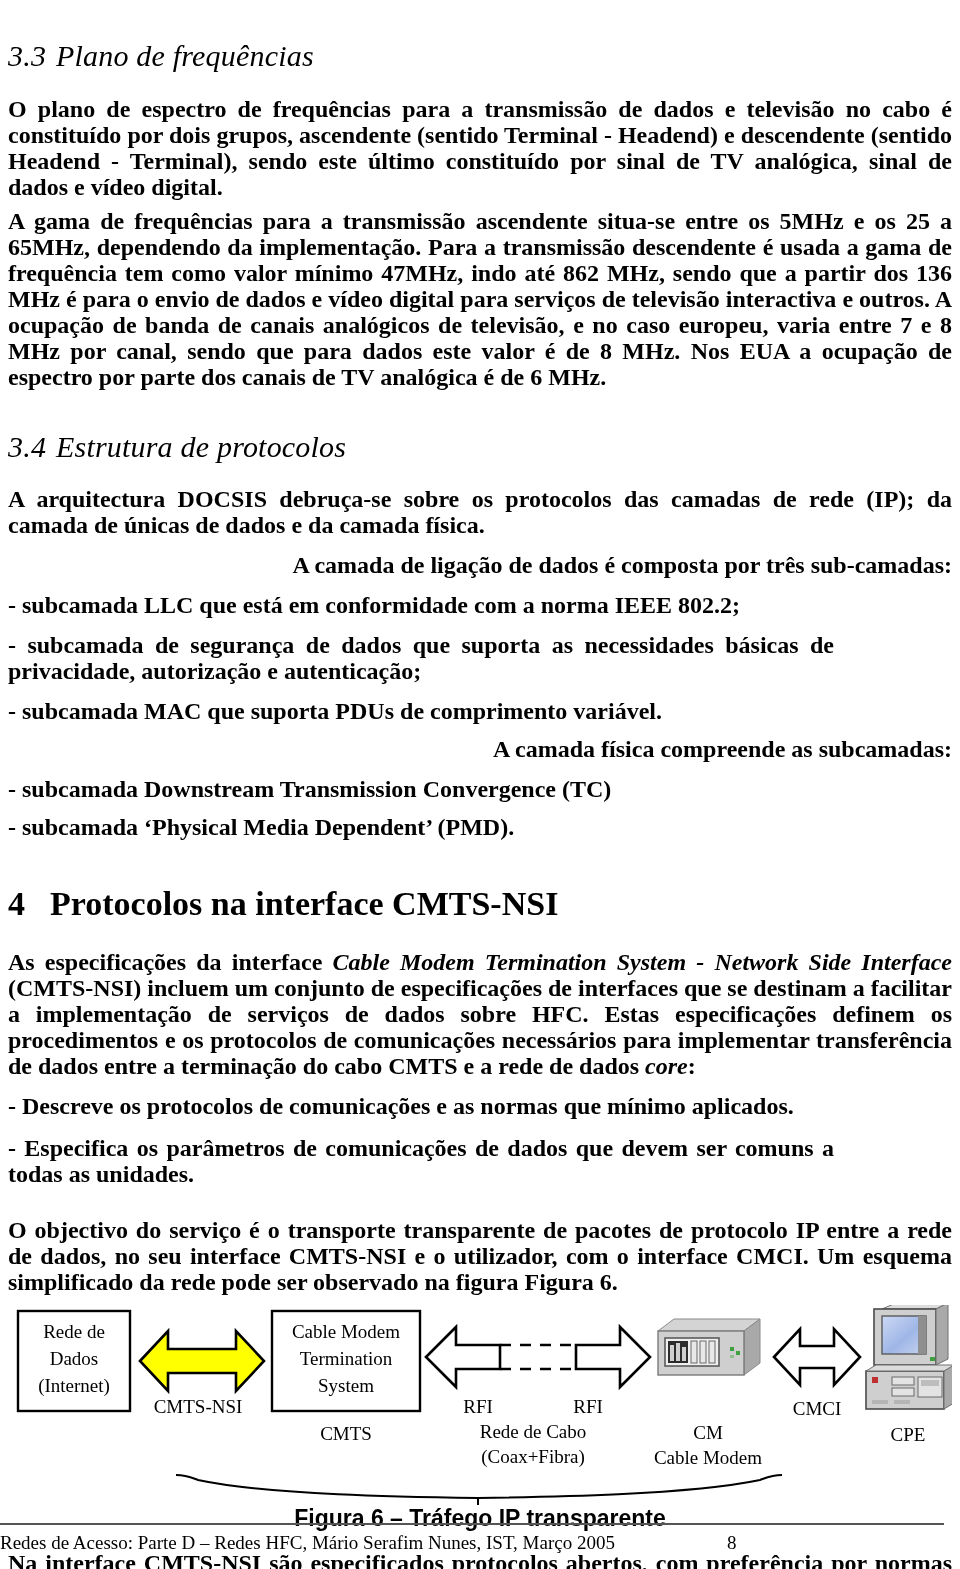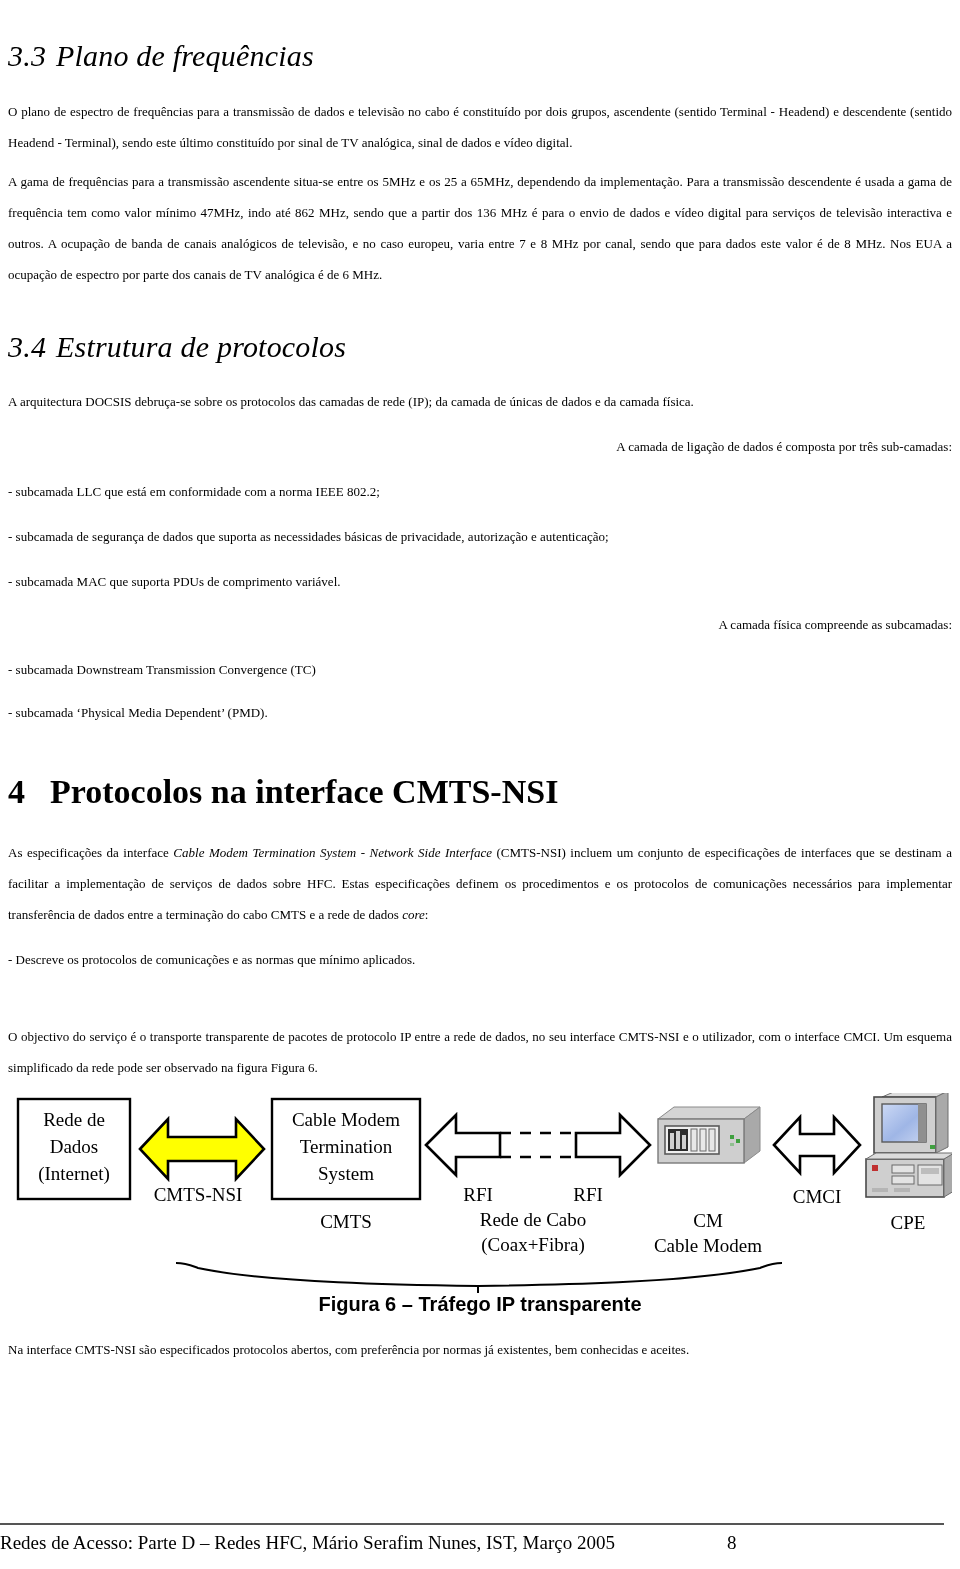--- a/index.html
+++ b/index.html
@@ -52,25 +52,26 @@
     padding: 0;
     line-height: 1.15;
   }
   h1.chap-head .num {
     display: inline-block;
     min-width: 42px;
   }
 
   
   p.body {
-    font-size: 13px;
-    line-height: 31px;
+    font-size: 24px;
+    line-height: 26px;
     text-align: justify;
     margin: 0;
     padding: 0;
+    font-weight: bold;
   }
   p.body.left { text-align: right; }
   .indent {
     margin-left: 118px;
     width: 826px;
   }
   .indent2 {
     margin-left: 118px;
     width: 826px;
   }
@@ -92,21 +93,21 @@
     width: 944px;
     height: 200px;
     margin-top: 10px;
   }
   .fig-svg { display:block; }
 
   .fig-caption {
     text-align: center;
     font-family: "Liberation Sans", "DejaVu Sans", sans-serif;
     font-weight: bold;
-    font-size: 20px;
+    font-size: 23px;
     margin: 0;
     padding: 0;
     width: 944px;
   }
 
   
   .footer {
     position: absolute;
     left: 0;
     bottom: 14px;
@@ -194,20 +195,21 @@
     <div class="sp-26"></div>
 
     <p class="body"><span>As especificações da interface </span><span class="it">Cable Modem Termination System - Network Side Interface</span><span> (CMTS-NSI) incluem um conjunto de especificações de interfaces que se destinam a facilitar a implementação de serviços de dados sobre HFC. Estas especificações definem os procedimentos e os protocolos de comunicações necessários para implementar transferência de dados entre a terminação do cabo CMTS e a rede de dados </span><span class="it">core</span><span>:</span></p>
 
     <div class="sp-14"></div>
 
     <p class="body indent2">- Descreve os protocolos de comunicações e as normas que mínimo aplicados.</p>
 
     <div class="sp-16"></div>
 
+    <p class="body indent2">- Especifica os parâmetros de comunicações de dados que devem ser comuns a todas as unidades.</p>
 
     <div class="sp-16"></div>
 
 
     <div class="sp-14"></div>
 
     <p class="body">O objectivo do serviço é o transporte transparente de pacotes de protocolo IP entre a rede de dados, no seu interface CMTS-NSI e o utilizador, com o interface CMCI. Um esquema simplificado da rede pode ser observado na figura Figura 6.</p>
 
     <div class="figure-wrap">
       <svg class="fig-svg" width="944" height="200" viewBox="0 0 944 200" xmlns="http://www.w3.org/2000/svg">

